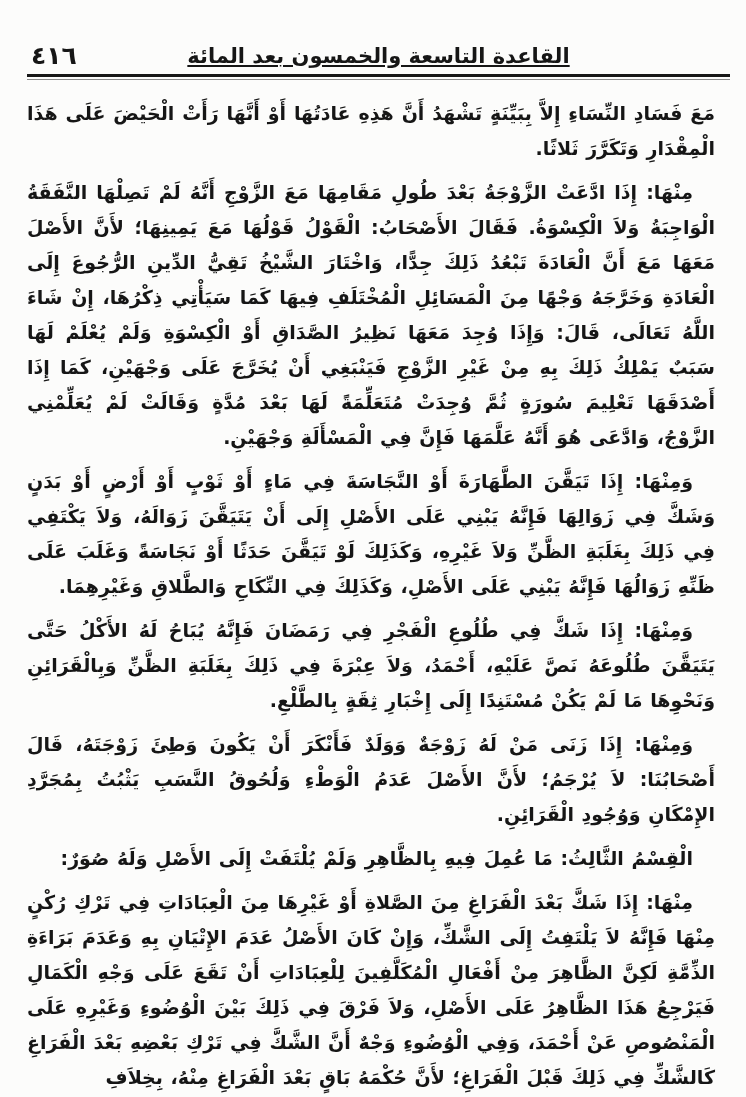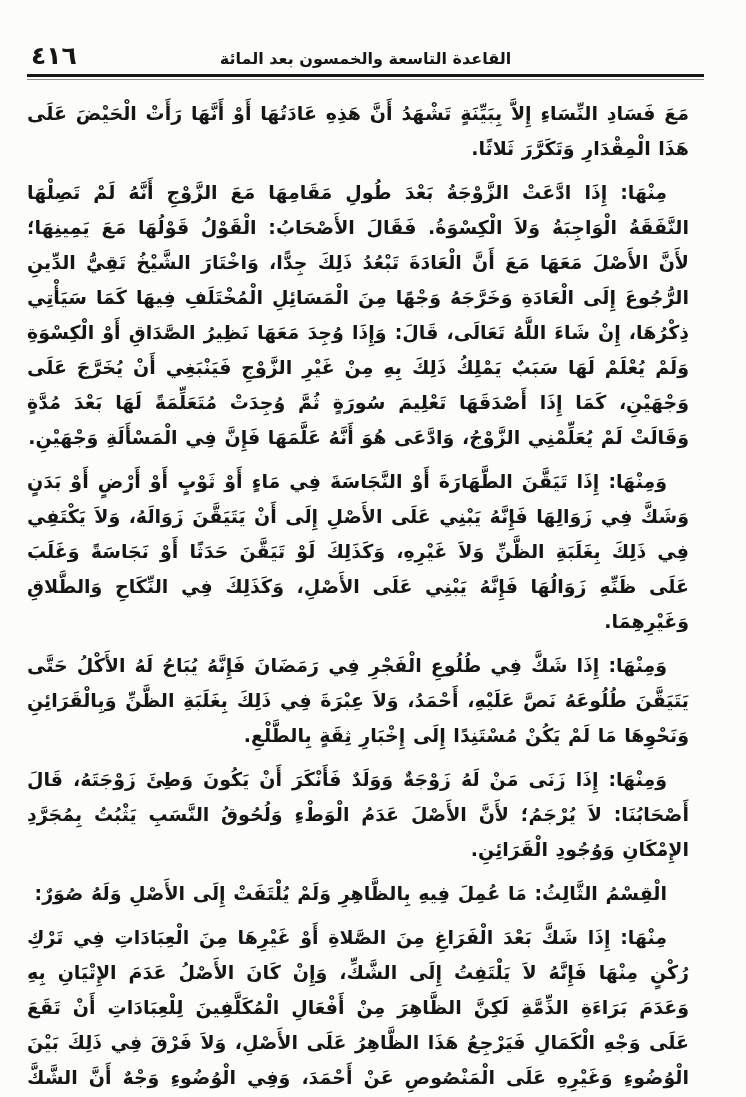--- a/index.html
+++ b/index.html
@@ -7,21 +7,21 @@
     padding: 0;
     background: #e8e8e6;
   }
   .page {
     position: relative;
     width: 746px;
     height: 1097px;
     margin: 0 auto;
     background: #fcfcfb;
     box-sizing: border-box;
-    padding: 30px 42px 0 27px;
+    padding: 30px 16px 0 27px;
     direction: rtl;
     font-family: "DejaVu Sans", sans-serif;
     color: #161616;
     overflow: hidden;
   }
   
   .header {
     position: relative;
     display: flex;
     align-items: flex-end;
@@ -30,23 +30,24 @@
   }
   .page-number {
     position: absolute;
     left: 4px;            
     bottom: 0;
     font-size: 25px;
     font-weight: bold;
     letter-spacing: 1px;
   }
   .header-title {
-    font-size: 16px;
+    font-size: 21px;
     font-weight: bold;
     padding-bottom: 2px;
+    text-decoration: underline;
   }
   .header-rule {
     height: 0;
     border: 0;
     border-top: 3px solid #171717;
     border-bottom: 1px solid #8a8a8a;
     padding-top: 2px;
     margin: 4px 0 0 0;
   }
   

